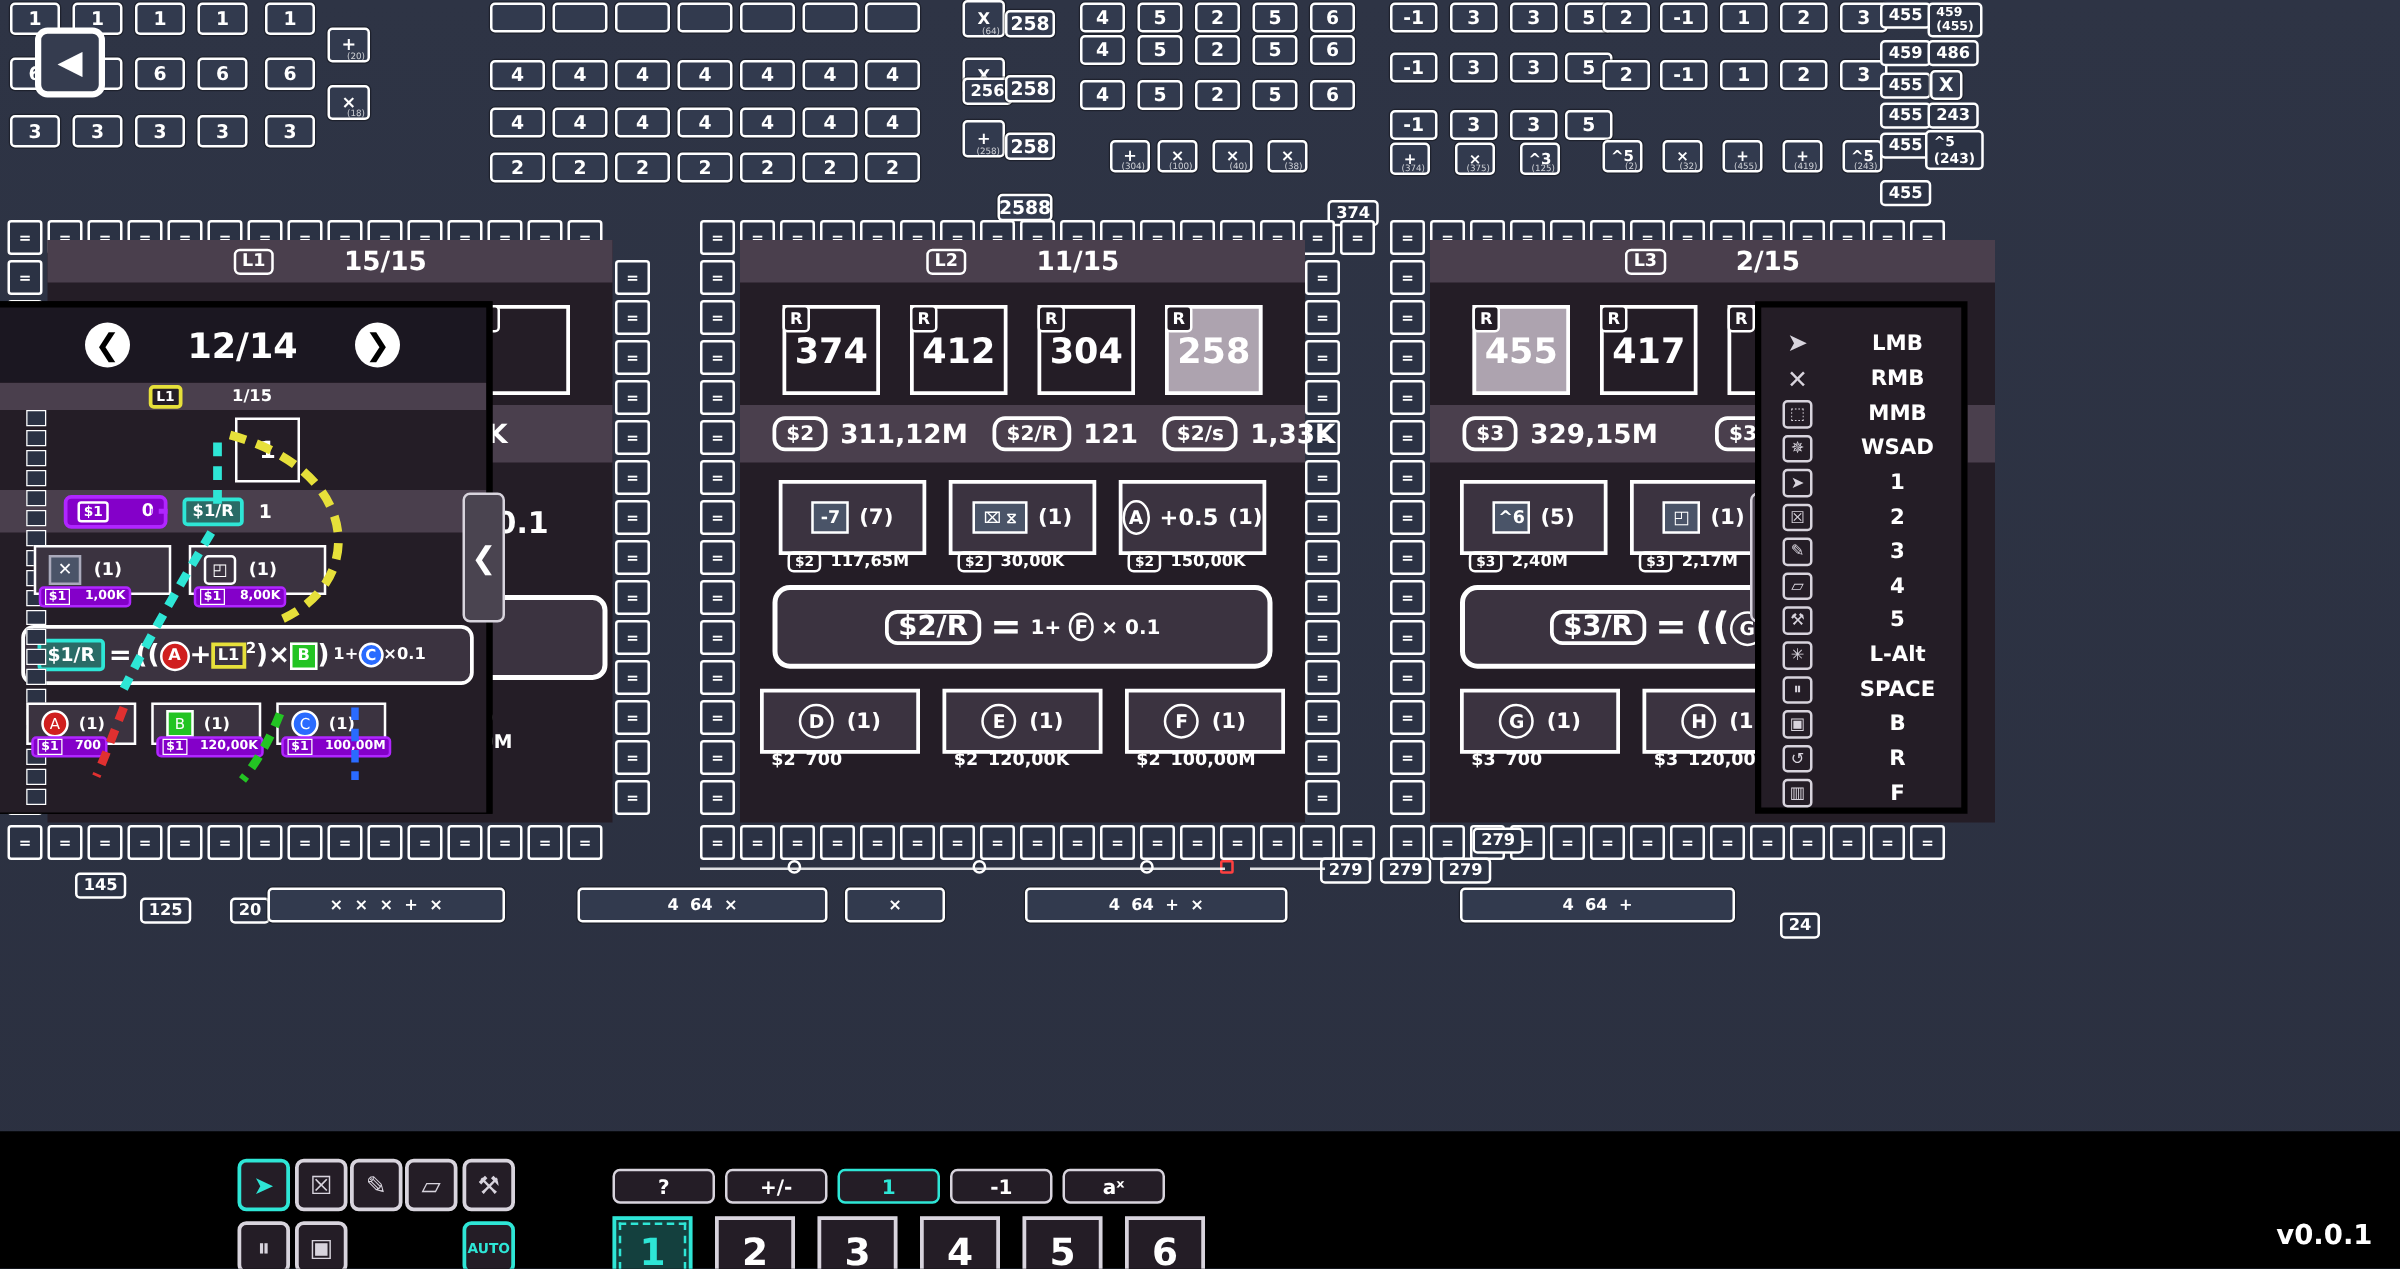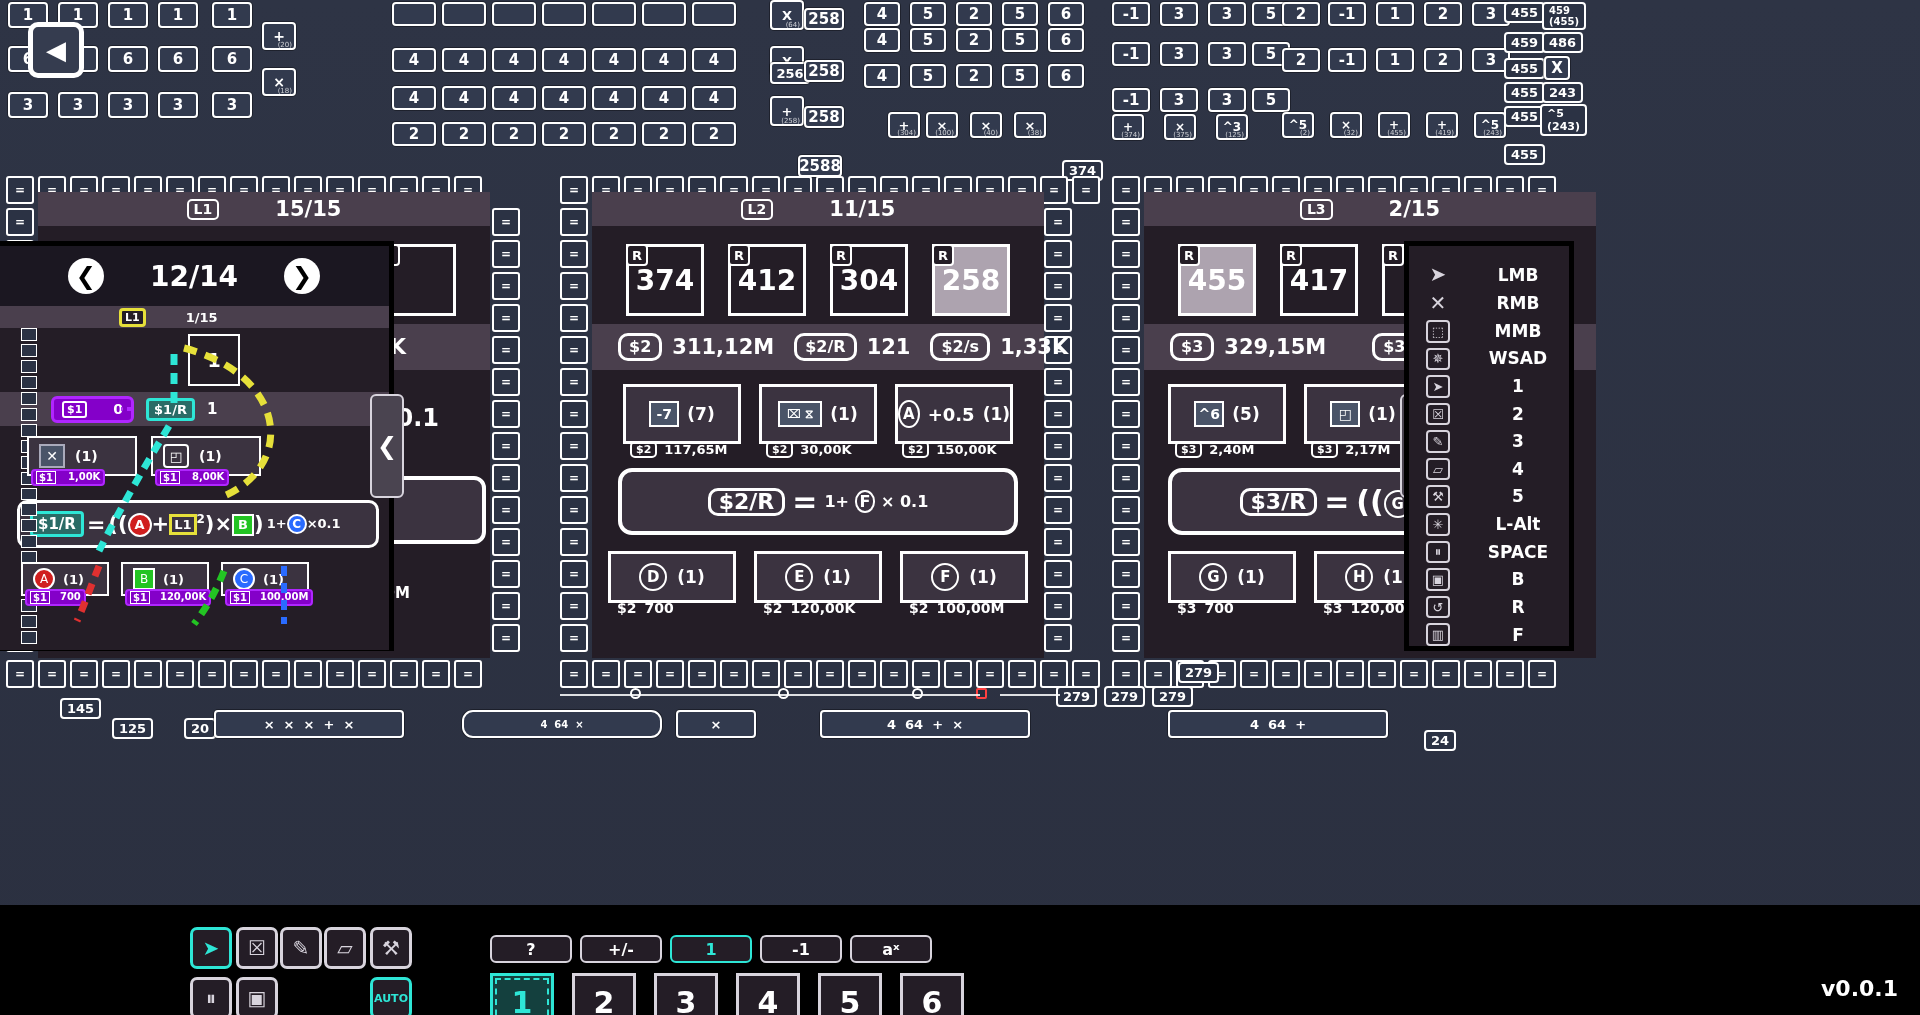--- a/index.html
+++ b/index.html
@@ -687,21 +687,21 @@
 
   <div class="smalltag" style="left:60px;top:698px;">145</div>
   <div class="smalltag" style="left:112px;top:718px;">125</div>
   <div class="smalltag" style="left:184px;top:718px;">20</div>
   <div class="smalltag" style="left:1178px;top:662px;">279</div>
   <div class="smalltag" style="left:1056px;top:686px;">279</div>
   <div class="smalltag" style="left:1104px;top:686px;">279</div>
   <div class="smalltag" style="left:1152px;top:686px;">279</div>
   <div class="smalltag" style="left:1424px;top:718px;margin-top:12px;">24</div>
   <div class="node" style="left:214px;top:710px;width:190px;height:28px;font-size:13px;">×&nbsp;&nbsp;×&nbsp;&nbsp;×&nbsp;&nbsp;+&nbsp;&nbsp;×</div>
-  <div class="node" style="left:462px;top:710px;width:200px;height:28px;font-size:10px;border-radius:11px;">4&nbsp;&nbsp;64&nbsp;&nbsp;×</div>
+  <div class="node" style="left:462px;top:710px;width:200px;height:28px;font-size:13px;">4&nbsp;&nbsp;64&nbsp;&nbsp;×</div>
   <div class="node" style="left:676px;top:710px;width:80px;height:28px;font-size:13px;">×</div>
   <div class="node" style="left:820px;top:710px;width:210px;height:28px;font-size:13px;">4&nbsp;&nbsp;64&nbsp;&nbsp;+&nbsp;&nbsp;×</div>
   <div class="node" style="left:1168px;top:710px;width:220px;height:28px;font-size:13px;">4&nbsp;&nbsp;64&nbsp;&nbsp;+</div>
   <div class="port" style="left:630px;top:688px;"></div>
   <div class="port" style="left:778px;top:688px;"></div>
   <div class="port" style="left:912px;top:688px;"></div>
   <div class="port" style="left:976px;top:688px;border-color:#ff4040;border-radius:2px;"></div>
   <div class="wire" style="left:560px;top:694px;width:420px;height:2px;"></div>
   <div class="wire" style="left:1000px;top:694px;width:60px;height:2px;"></div>
 

